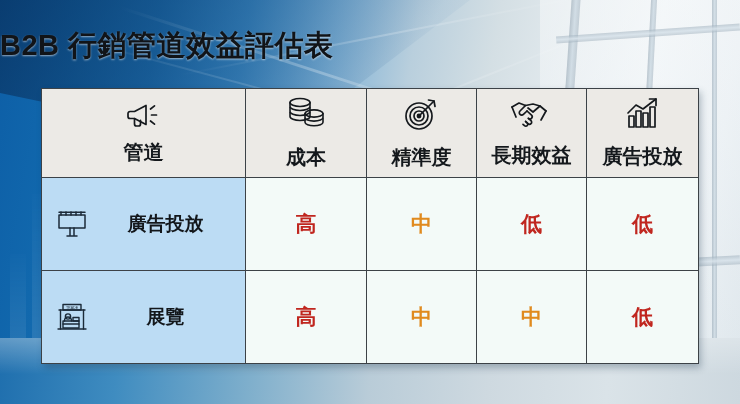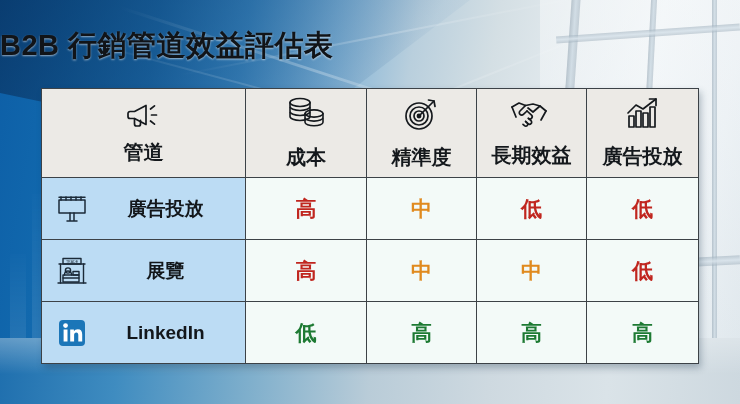--- a/index.html
+++ b/index.html
@@ -384,35 +384,16 @@
             <span class="ch-label">展覽</span>
           </div>
         </td>
         <td class="val-cell v-high-bad">高</td>
         <td class="val-cell v-mid">中</td>
         <td class="val-cell v-mid">中</td>
         <td class="val-cell v-low-bad">低</td>
       </tr>
 
 
-      <tr>
-        <td class="ch-cell">
-          <div class="ch-inner">
-            <span class="ch-icon">
-              <svg width="30" height="30" viewBox="0 0 30 30">
-                <rect x="2" y="2" width="26" height="26" rx="4" fill="#1b76b8"></rect>
-                <rect x="6.6" y="11.5" width="3.9" height="12" fill="#ffffff"></rect>
-                <circle cx="8.55" cy="7.6" r="2.4" fill="#ffffff"></circle>
-                <path d="M13.2 11.5 h3.7 v1.8 c.7-1.3 2.1-2.1 3.9-2.1 c3 0 4.4 1.9 4.4 5.1 v7.2 h-3.9 v-6.5 c0-1.7-.6-2.6-2-2.6 c-1.4 0-2.2 1-2.2 2.7 v6.4 h-3.9 z" fill="#ffffff"></path>
-              </svg>
-            </span>
-            <span class="ch-label">LinkedIn</span>
-          </div>
-        </td>
-        <td class="val-cell v-low-good">低</td>
-        <td class="val-cell v-high-good">高</td>
-        <td class="val-cell v-high-good">高</td>
-        <td class="val-cell v-high-good">高</td>
-      </tr>
 
     </tbody>
   </table>
 </div>
 
 </body></html>

